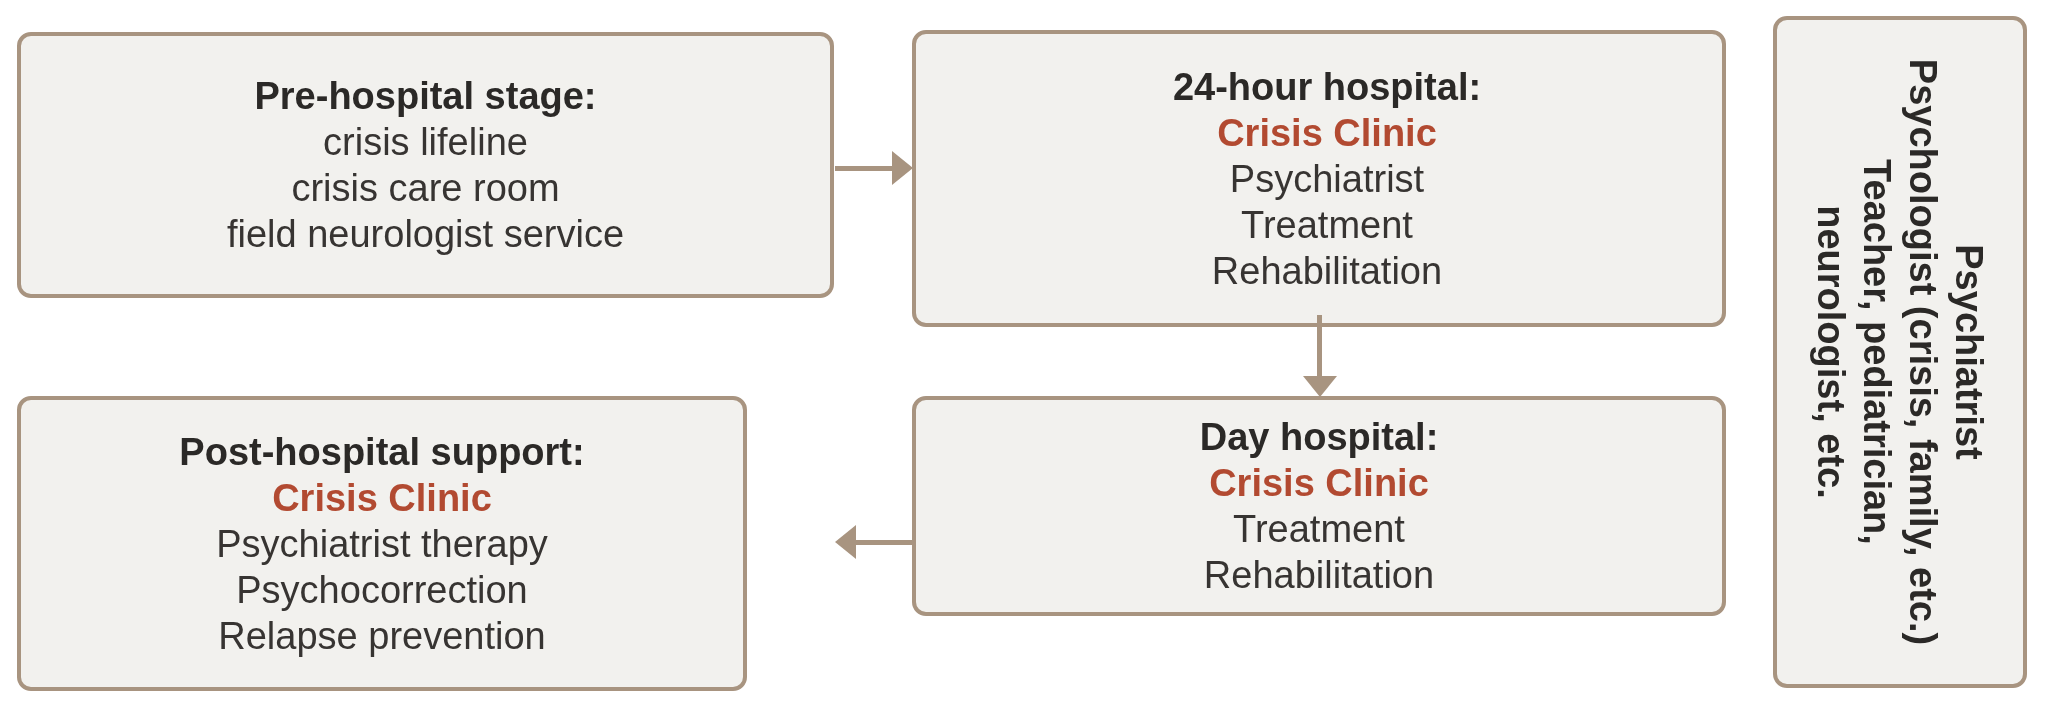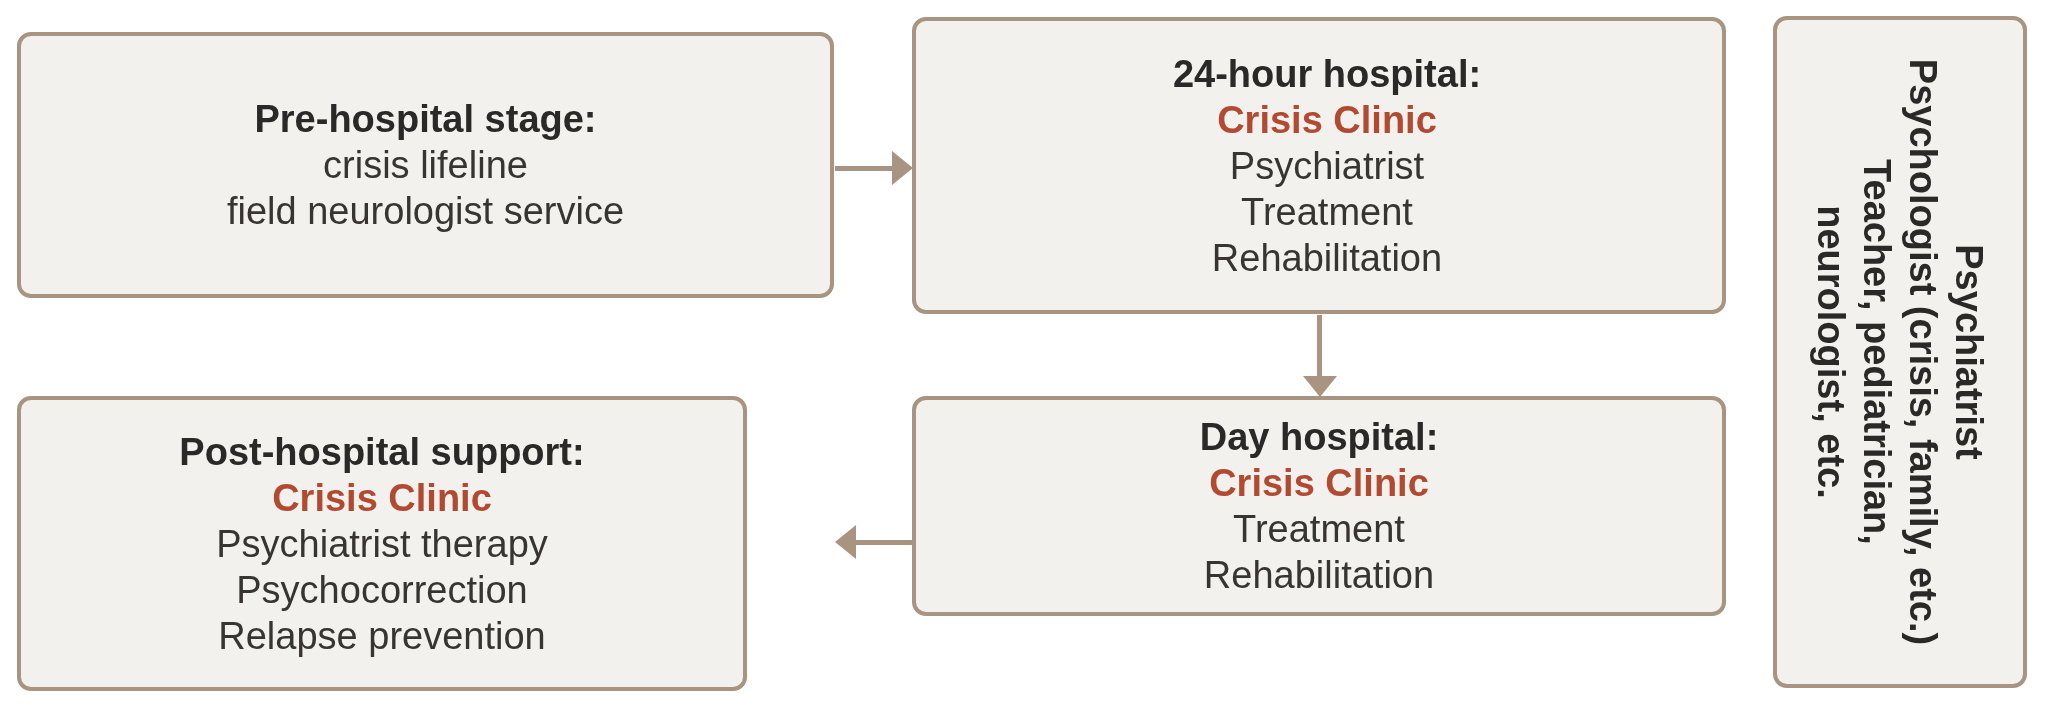--- a/index.html
+++ b/index.html
@@ -25,21 +25,21 @@
   .box{
     position:absolute;
     background:var(--color-box-fill);
     border:4px solid var(--color-box-border);
     border-radius:14px;
     display:flex;flex-direction:column;
     align-items:center;justify-content:center;
     text-align:center;
   }
   .box-pre{left:17px;top:32px;width:817px;height:266px;}
-  .box-24h{left:912px;top:17px;width:814px;height:297px;padding-left:16px;}
+  .box-24h{left:912px;top:30px;width:814px;height:297px;padding-left:16px;}
   .box-post{left:17px;top:396px;width:730px;height:295px;}
   .box-day{left:912px;top:396px;width:814px;height:220px;}
   .box-side{left:1773px;top:16px;width:254px;height:672px;}
   .line{white-space:nowrap;}
   .title{font-weight:bold;color:var(--color-title-text);}
   .highlight{font-weight:bold;color:var(--color-accent-red);}
   .rotated{
     transform:rotate(90deg);
     text-align:center;
     font-weight:bold;
@@ -61,20 +61,21 @@
   .a3-head{left:835px;top:525px;}
 </style>
 </head>
 <body>
 
 <div class="canvas">
 
   <div class="box box-pre">
     <div class="line title">Pre-hospital stage:</div>
     <div class="line">crisis lifeline</div>
+    <div class="line">crisis care room</div>
     <div class="line">field neurologist service</div>
   </div>
 
   <div class="box box-24h">
     <div class="line title">24-hour hospital:</div>
     <div class="line highlight">Crisis Clinic</div>
     <div class="line">Psychiatrist</div>
     <div class="line">Treatment</div>
     <div class="line">Rehabilitation</div>
   </div>

